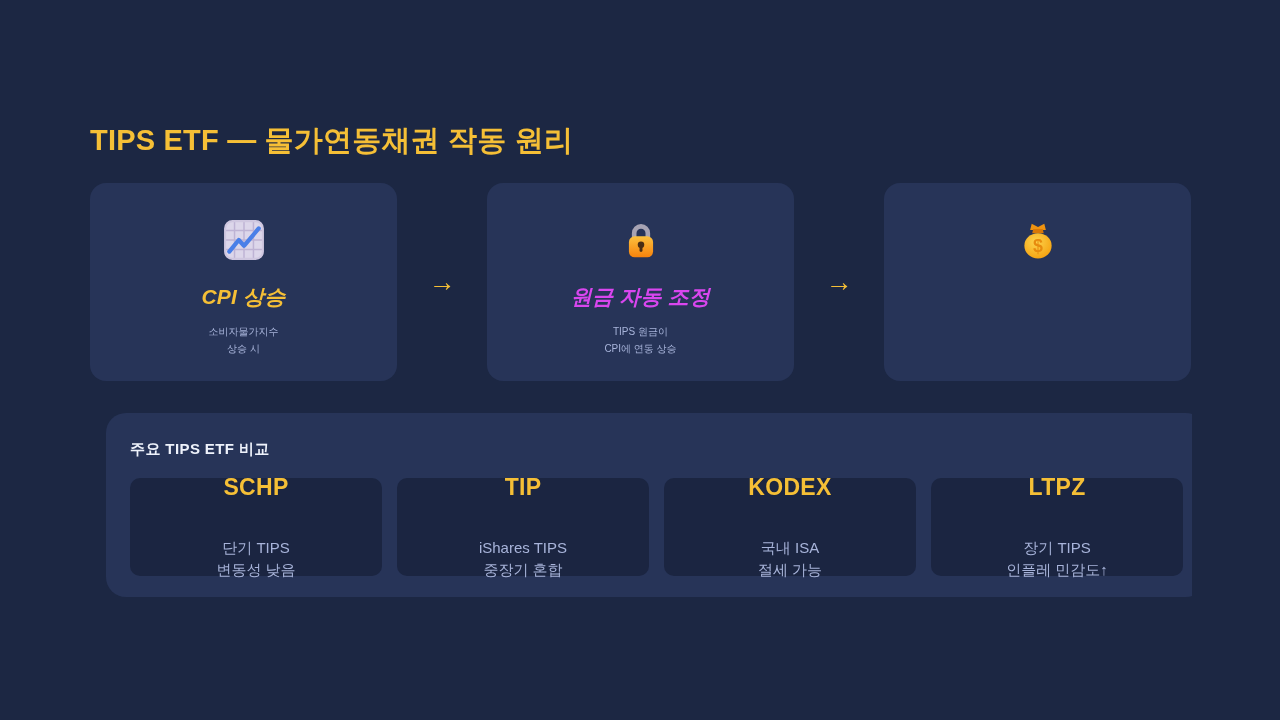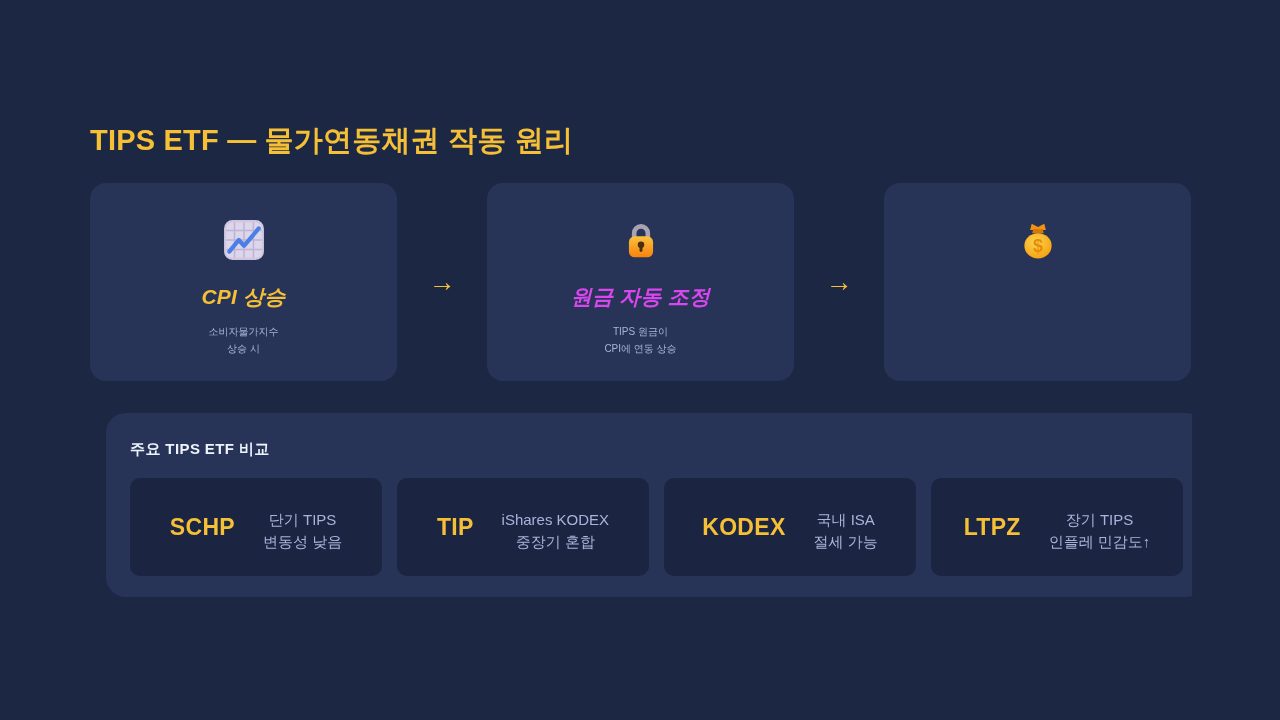--- a/index.html
+++ b/index.html
@@ -40,21 +40,21 @@
     margin-left:16px;
   }
   .panel-heading{
     margin:0;font-size:15px;font-weight:bold;color:#eef2fb;letter-spacing:0.4px;
   }
   .etf-grid{
     margin-top:19px;display:flex;gap:15px;
   }
   .etf-card{
     width:252px;height:98px;background:#1b2541;border-radius:10px;
-    display:flex;flex-direction:row;align-items:center;justify-content:center;
+    display:flex;flex-direction:column;align-items:center;justify-content:center;
     text-align:center;box-sizing:border-box;flex:0 0 auto;gap:28px;
   }
   .etf-ticker{font-size:23px;font-weight:bold;color:#f5bf36;letter-spacing:0.3px;}
   .etf-sub{font-size:15px;color:#a8b4da;line-height:1.45;margin-top:8px;}
 </style>
 </head>
 <body>
 
 <div class="slide">
 
@@ -125,21 +125,21 @@
         <div class="etf-ticker">SCHP</div>
         <div class="etf-sub">
           <div>단기 TIPS</div>
           <div>변동성 낮음</div>
         </div>
       </div>
 
       <div class="etf-card">
         <div class="etf-ticker">TIP</div>
         <div class="etf-sub">
-          <div>iShares KODEX</div>
+          <div>iShares TIPS</div>
           <div>중장기 혼합</div>
         </div>
       </div>
 
       <div class="etf-card">
         <div class="etf-ticker">KODEX</div>
         <div class="etf-sub">
           <div>국내 ISA</div>
           <div>절세 가능</div>
         </div>

